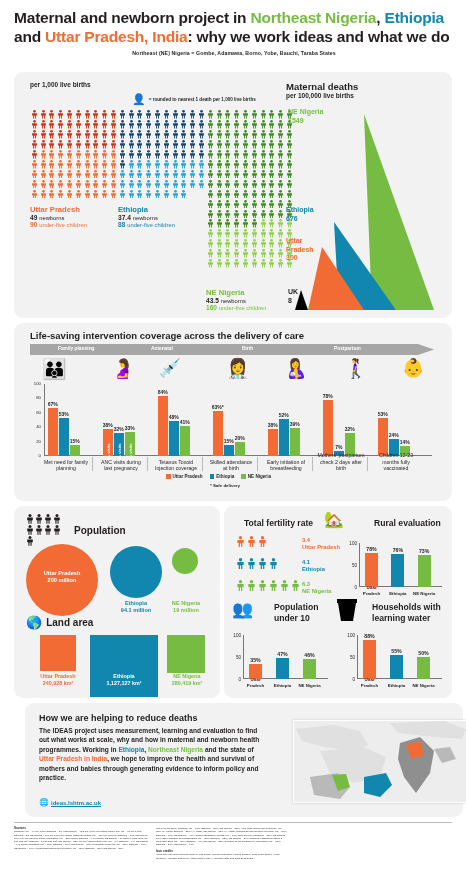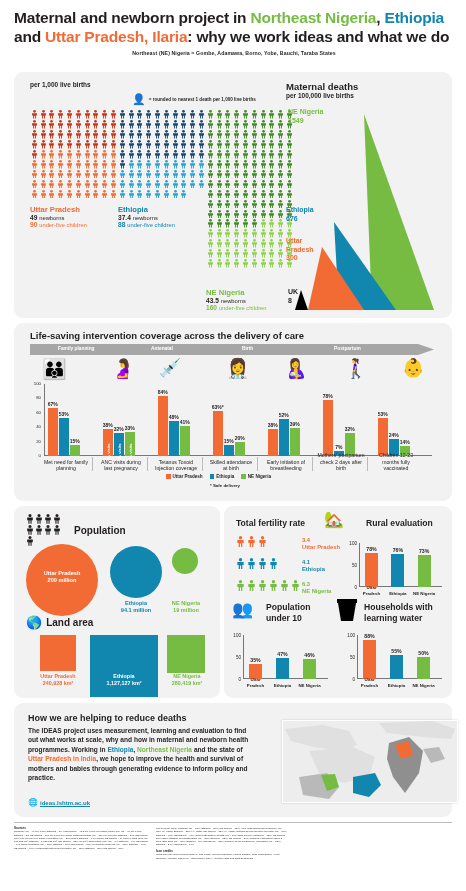--- a/index.html
+++ b/index.html
@@ -71,49 +71,49 @@
   .hd-txt { font-size:10px; font-weight:bold; }
   .circ { position:absolute; border-radius:50%; }
   .circ-in { position:absolute; width:100%; text-align:center; font-size:5.6px; font-weight:bold; color:#fff; line-height:7px;}
   .circ-out { position:absolute; text-align:center; font-size:5.6px; font-weight:bold; line-height:7px;}
   #land-head { position:absolute; left:12px; top:110px; display:flex; align-items:center; gap:4px;}
   .sq { position:absolute; }
   .sq-lab { position:absolute; text-align:center; font-size:5.4px; font-weight:bold; line-height:6.6px;}
 
   
   #panel-stats { left:224px; top:506px; width:228px; height:192px; }
-  .st-title { position:absolute; font-size:8.6px; font-weight:bold;}
+  .st-title { position:absolute; font-size:8.6px; font-weight:bold;margin-left:8px;}
   .tfr-row { position:absolute; display:flex; align-items:center;}
   .tfr-ic { font-size:9px; line-height:9px; letter-spacing:0.2px;}
   .tfr-val { position:absolute; font-size:5.8px; font-weight:bold; line-height:7px;}
   .mini-chart { position:absolute; }
   .mb { width:11px; position:relative;}
   .mb .pct { position:absolute; top:-7px; left:50%; transform:translateX(-50%); font-size:5.2px; font-weight:bold;}
   .mini-ax { position:absolute; font-size:4.6px; }
   .mini-cat { position:absolute; bottom:0; font-size:4.4px; font-weight:bold; text-align:center; line-height:5.4px;}
 
   
-  #panel-help { left:14px; top:703px; width:438px; height:114px; }
+  #panel-help { left:25px; top:703px; width:438px; height:114px; }
   #help-title { position:absolute; left:14px; top:10px; font-size:9px; font-weight:bold;}
   #help-body { position:absolute; left:14px; top:23px; width:228px; font-size:6.6px; line-height:9.4px; font-weight:bold;}
   #help-link { position:absolute; left:26px; top:97px; font-size:6px; font-weight:bold; color:#1186ae; text-decoration:underline;}
   #globe-icon { position:absolute; left:14px; top:96px; font-size:8px; line-height:8px;}
   #map-box { position:absolute; left:268px; top:17px; width:176px; height:83px; background:#ededed; border:1px solid #fff; box-shadow:0 0 2px rgba(0,0,0,.18);}
 
   
   #footer { position:absolute; left:0; top:822px; width:466px; height:69px; background:#fff;}
   #foot-rule { position:absolute; left:14px; top:0; width:438px; height:1px; background:#bbb;}
   .foot-col { position:absolute; font-size:2.5px; line-height:3.3px; color:#231f20; }
   .foot-h { font-weight:bold; font-size:3px; }
 </style>
 </head>
 <body>
 
 <div id="title-block">
-  <h1><span>Maternal and newborn project in </span><span class="c-green">Northeast Nigeria</span><span>, </span><span class="c-blue">Ethiopia</span><br><span>and </span><span class="c-orange">Uttar Pradesh, Ilaria</span><span>: why we work ideas and what we do</span></h1>
+  <h1><span>Maternal and newborn project in </span><span class="c-green">Northeast Nigeria</span><span>, </span><span class="c-blue">Ethiopia</span><br><span>and </span><span class="c-orange">Uttar Pradesh, India</span><span>: why we work ideas and what we do</span></h1>
   <div id="subtitle-note">Northeast (NE) Nigeria = Gombe, Adamawa, Borno, Yobe, Bauchi, Taraba States</div>
 </div>
 
 <div class="panel" id="panel-deaths">
   <div id="nb-head">
     <div class="sec-sub">per 1,000 live births</div>
   </div>
   <div id="nb-key">
     <span class="kglyph">👤</span>
     <span class="ktext">= rounded to nearest 1 death per 1,000 live births</span>

